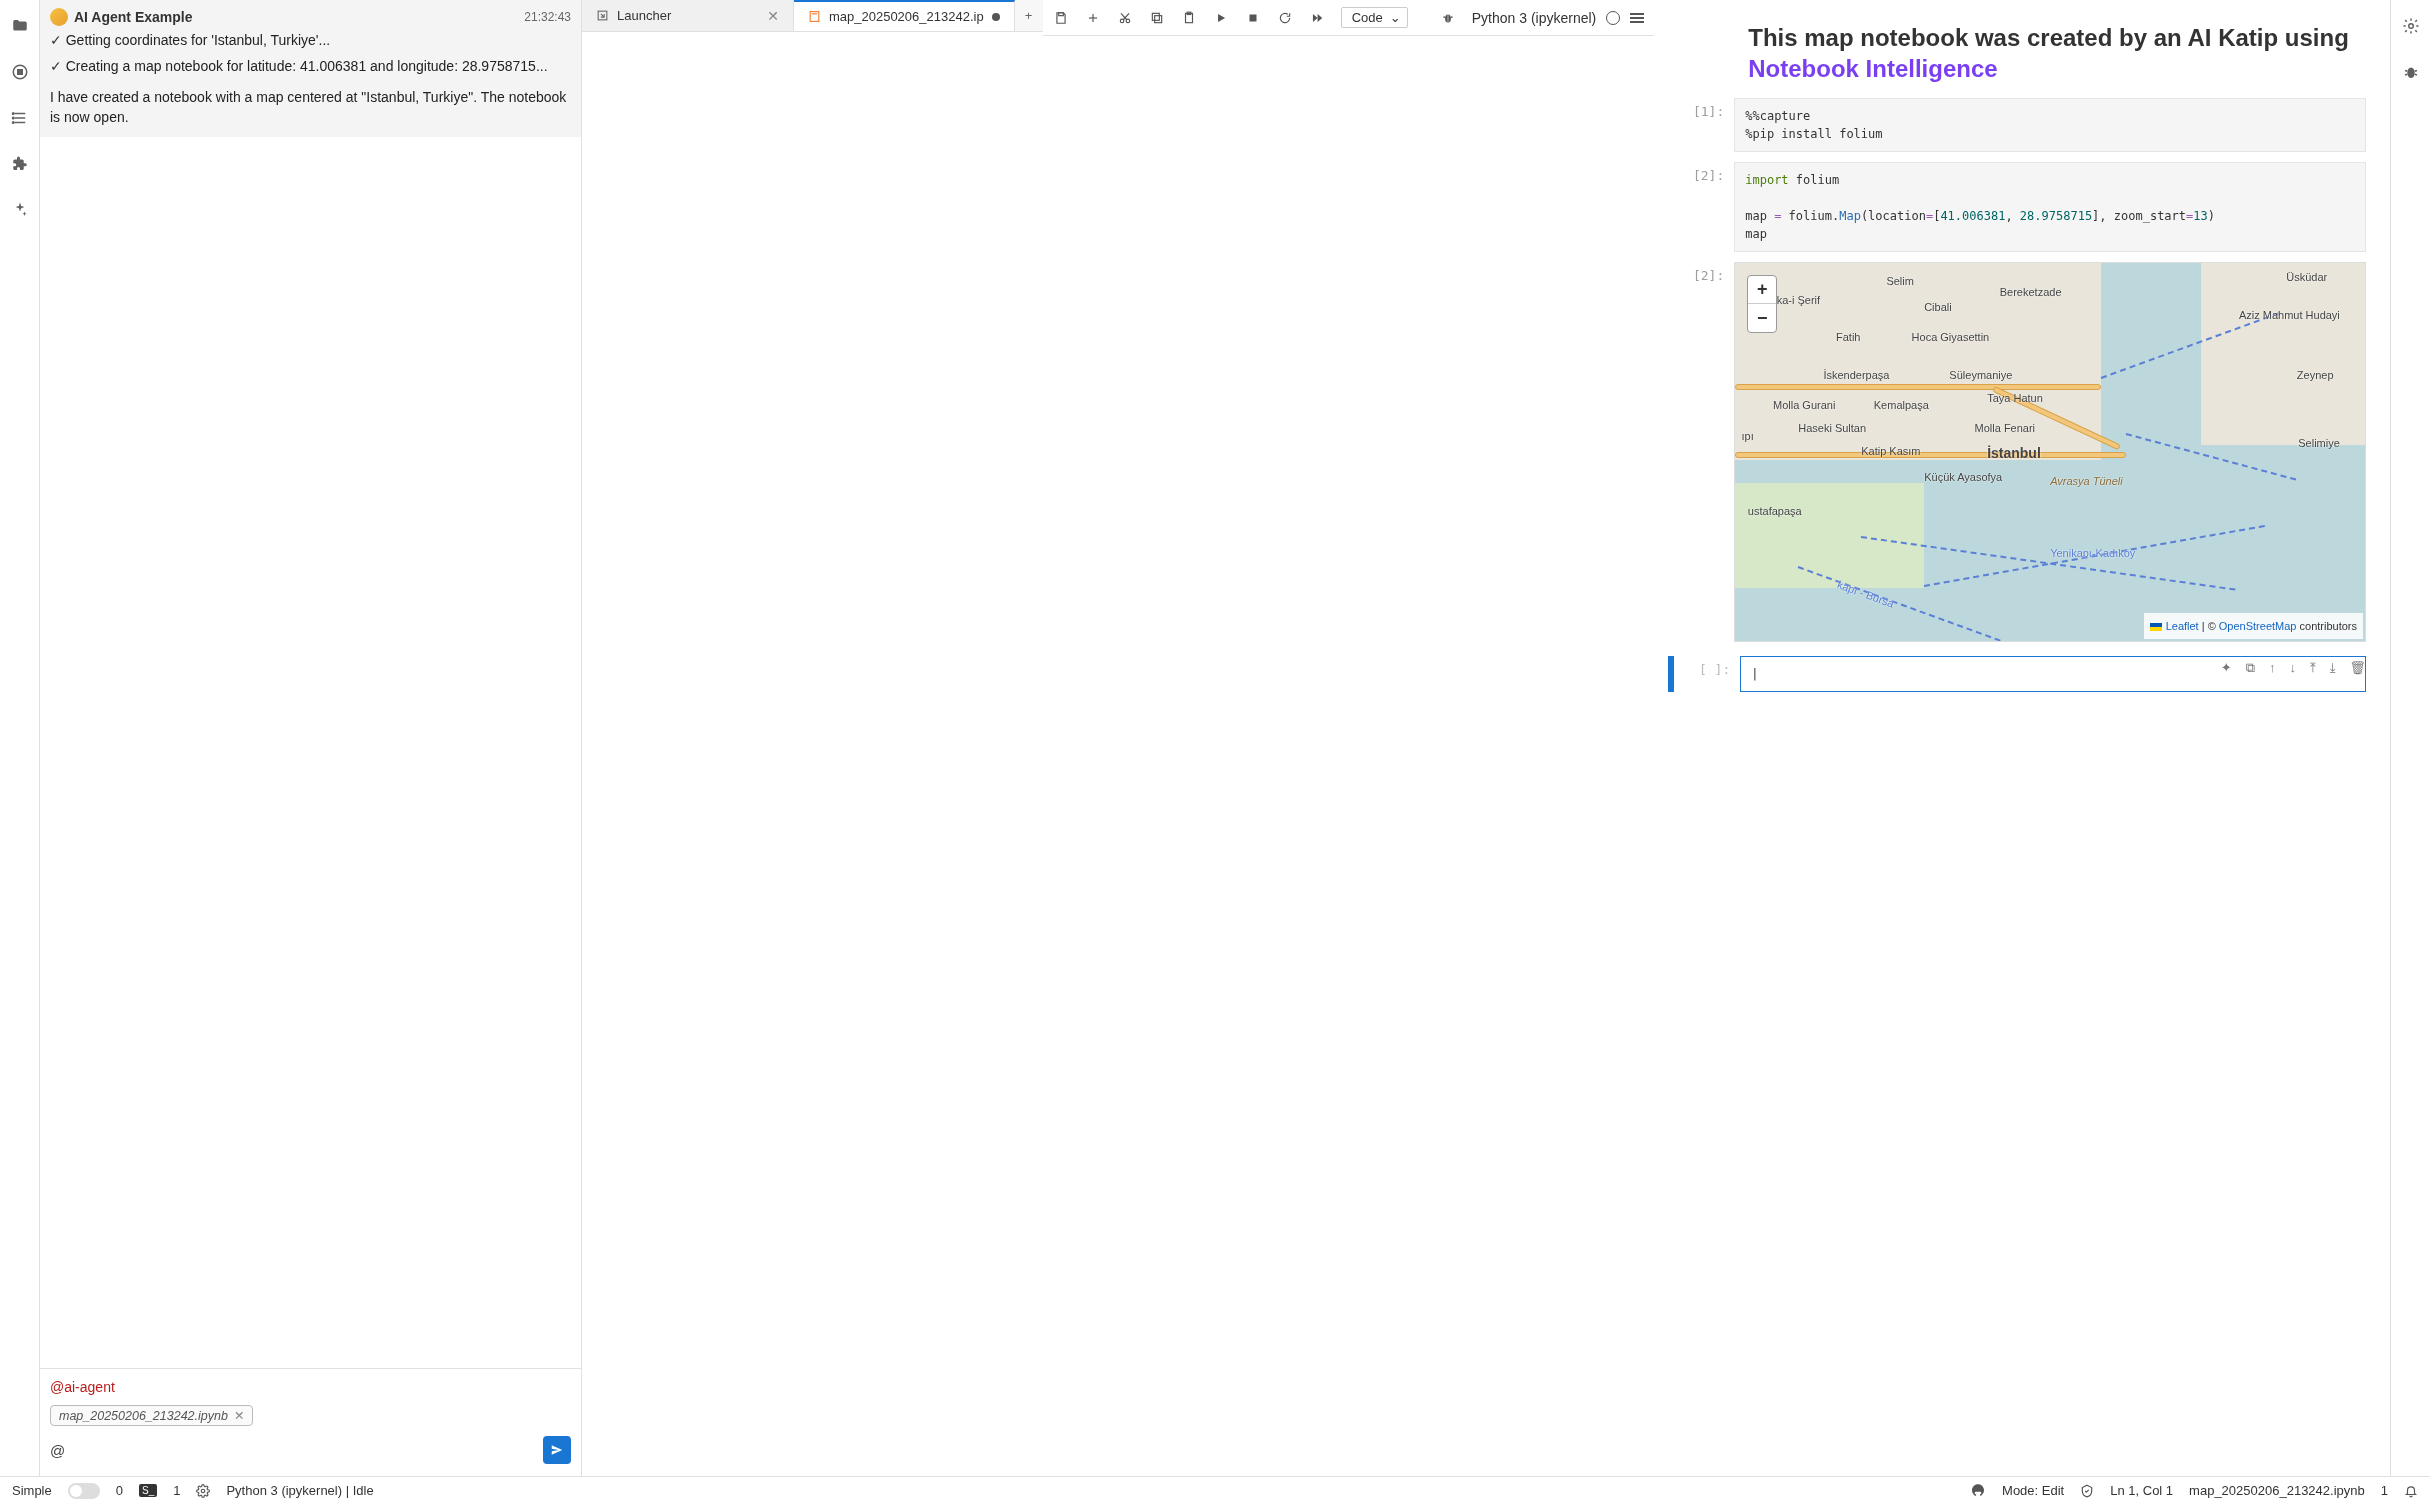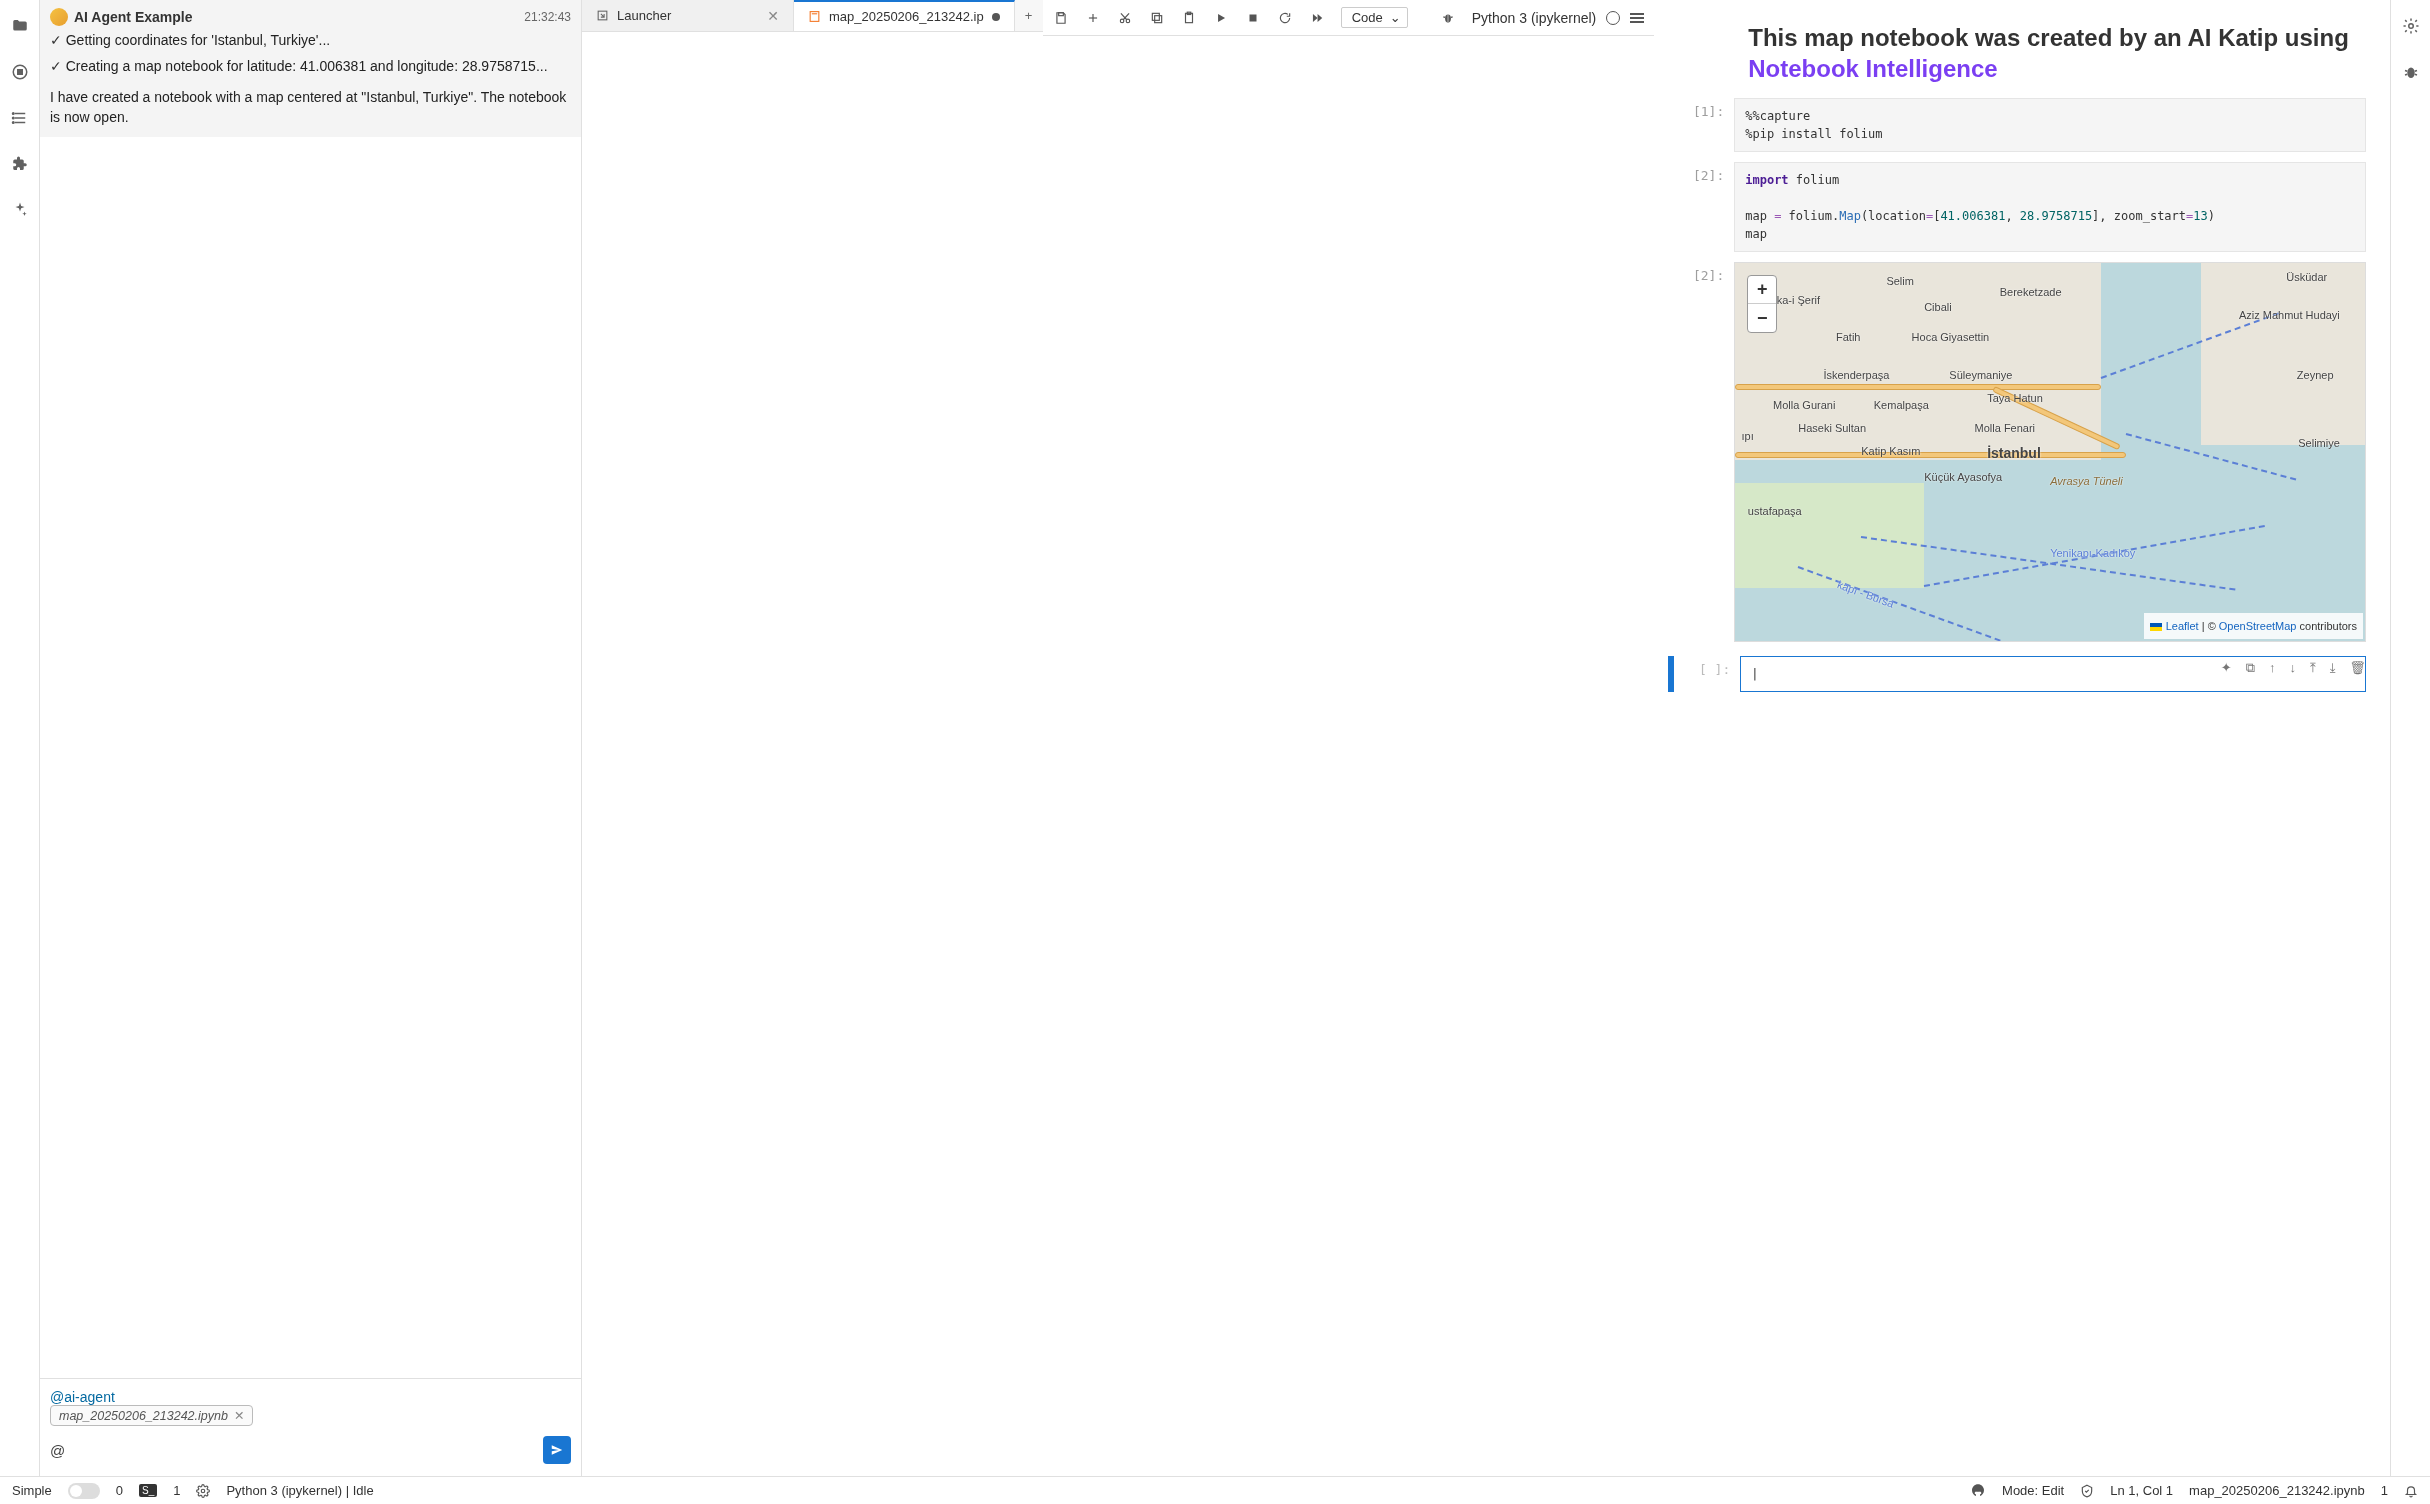--- a/index.html
+++ b/index.html
@@ -26,21 +26,21 @@
 .chat-scroll { flex: 1; overflow: auto; }
 .msg { padding: 8px 10px 10px; }
 .msg-header { display:flex; justify-content: space-between; align-items:center; margin-bottom:4px;}
 .msg-who { font-weight: 700; font-size: 14px; display:flex; align-items:center; gap:6px;}
 .msg-time { color: #666; font-size: 12px; }
 .msg-body { font-size: 14px; line-height: 1.45; color:#222;}
 .msg.agent { background: #f4f4f4; }
 .avatar-ai { width:18px; height:18px; border-radius:50%; background: linear-gradient(135deg,#f5c242,#e79e2f); display:inline-block;}
 .check { color:#333; margin-right:4px;}
 .chat-input-area { border-top: 1px solid #e0e0e0; padding: 10px 10px 12px; }
-.chat-input-text { font-size:14px; color:#0369a1; }
+.chat-input-text { font-size:14px; color:#b91c1c; margin-bottom:10px;}
 .chip { display:inline-flex; align-items:center; gap:6px; border:1px solid #bbb; border-radius:4px; padding:2px 8px; font-size:12.5px; color:#555; font-style:italic; background:#fafafa;}
 .chip .close-x { font-style:normal; color:#888; cursor:pointer;}
 .chat-bottom-row { display:flex; justify-content:space-between; align-items:center; margin-top:10px;}
 .at-sym { color:#444; font-size:15px;}
 .send-btn { width:28px; height:28px; background:#1976d2; border-radius:4px; display:flex; align-items:center; justify-content:center; color:#fff; cursor:pointer;}
 
 
 .nb-panel { flex:1; display:flex; flex-direction:row; min-width:0; }
 .tabbar { display:flex; height:32px; background:#f7f7f7; border-bottom:1px solid #e0e0e0; }
 .tab { display:flex; align-items:center; gap:8px; padding:0 14px; border-right:1px solid #e0e0e0; font-size:13px; background:#f0f0f0; cursor:pointer; position:relative;}
@@ -57,21 +57,21 @@
 .kernel-circle { width:14px; height:14px; border:1.5px solid #555; border-radius:50%; }
 .hamburger { display:flex; flex-direction:column; gap:2px; cursor:pointer;}
 .hamburger span{ width:14px; height:2px; background:#555;}
 
 .nb-body { flex:1; overflow:auto; padding: 22px 24px 18px 14px; }
 .md-heading { font-size:24px; font-weight:700; padding-left:80px; line-height:1.3; margin-bottom:14px;}
 .md-heading .ni-link { color:#7b3ff2; }
 .cell { display:flex; margin-bottom:10px; }
 .prompt { width:66px; text-align:right; color:#9e9e9e; font-family: Menlo, monospace; font-size:13px; padding:6px 10px 0 0; white-space:nowrap;}
 .code-box { flex:1; background:#f5f5f5; border:1px solid #e5e5e5; padding:8px 10px; font-family: Menlo, Consolas, monospace; font-size:12px; line-height:1.5; white-space:pre; overflow-x:auto;}
-.kw { color:#4c1d95; font-weight:bold;}
+.kw { color:#4d7c0f; font-weight:normal;}
 .nm { color:#2b6db5;}
 .op { color:#9b59b6;}
 .num { color:#006464;}
 
 
 .output-row { display:flex; }
 .map-wrap { flex:1; position:relative; height:380px; border:1px solid #ddd; background:#bcd8dd; overflow:hidden;}
 .map-land { position:absolute; left:0; top:0; width:58%; height:52%; background:#e9e5db; }
 .map-land2 { position:absolute; right:0; top:0; width:26%; height:48%; background:#e9e5db;}
 .map-land3 { position:absolute; left:0; bottom:14%; width:30%; height:28%; background:#d6e8c8;}

